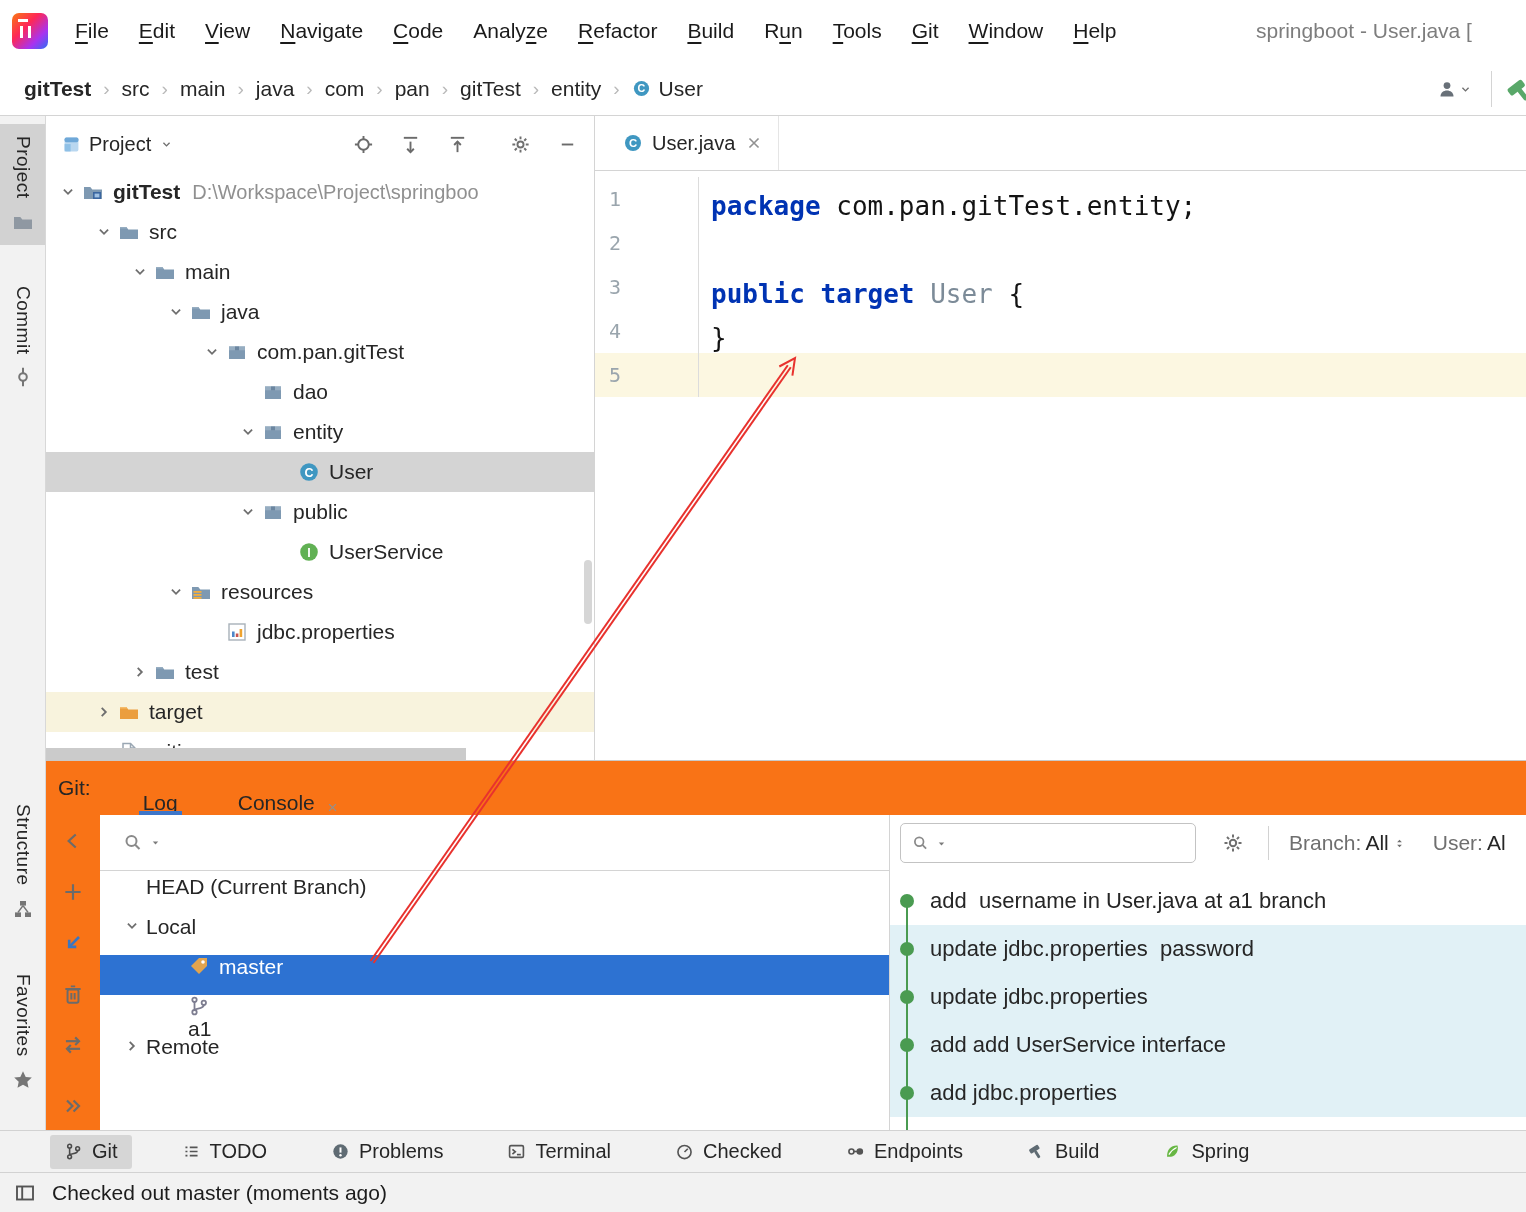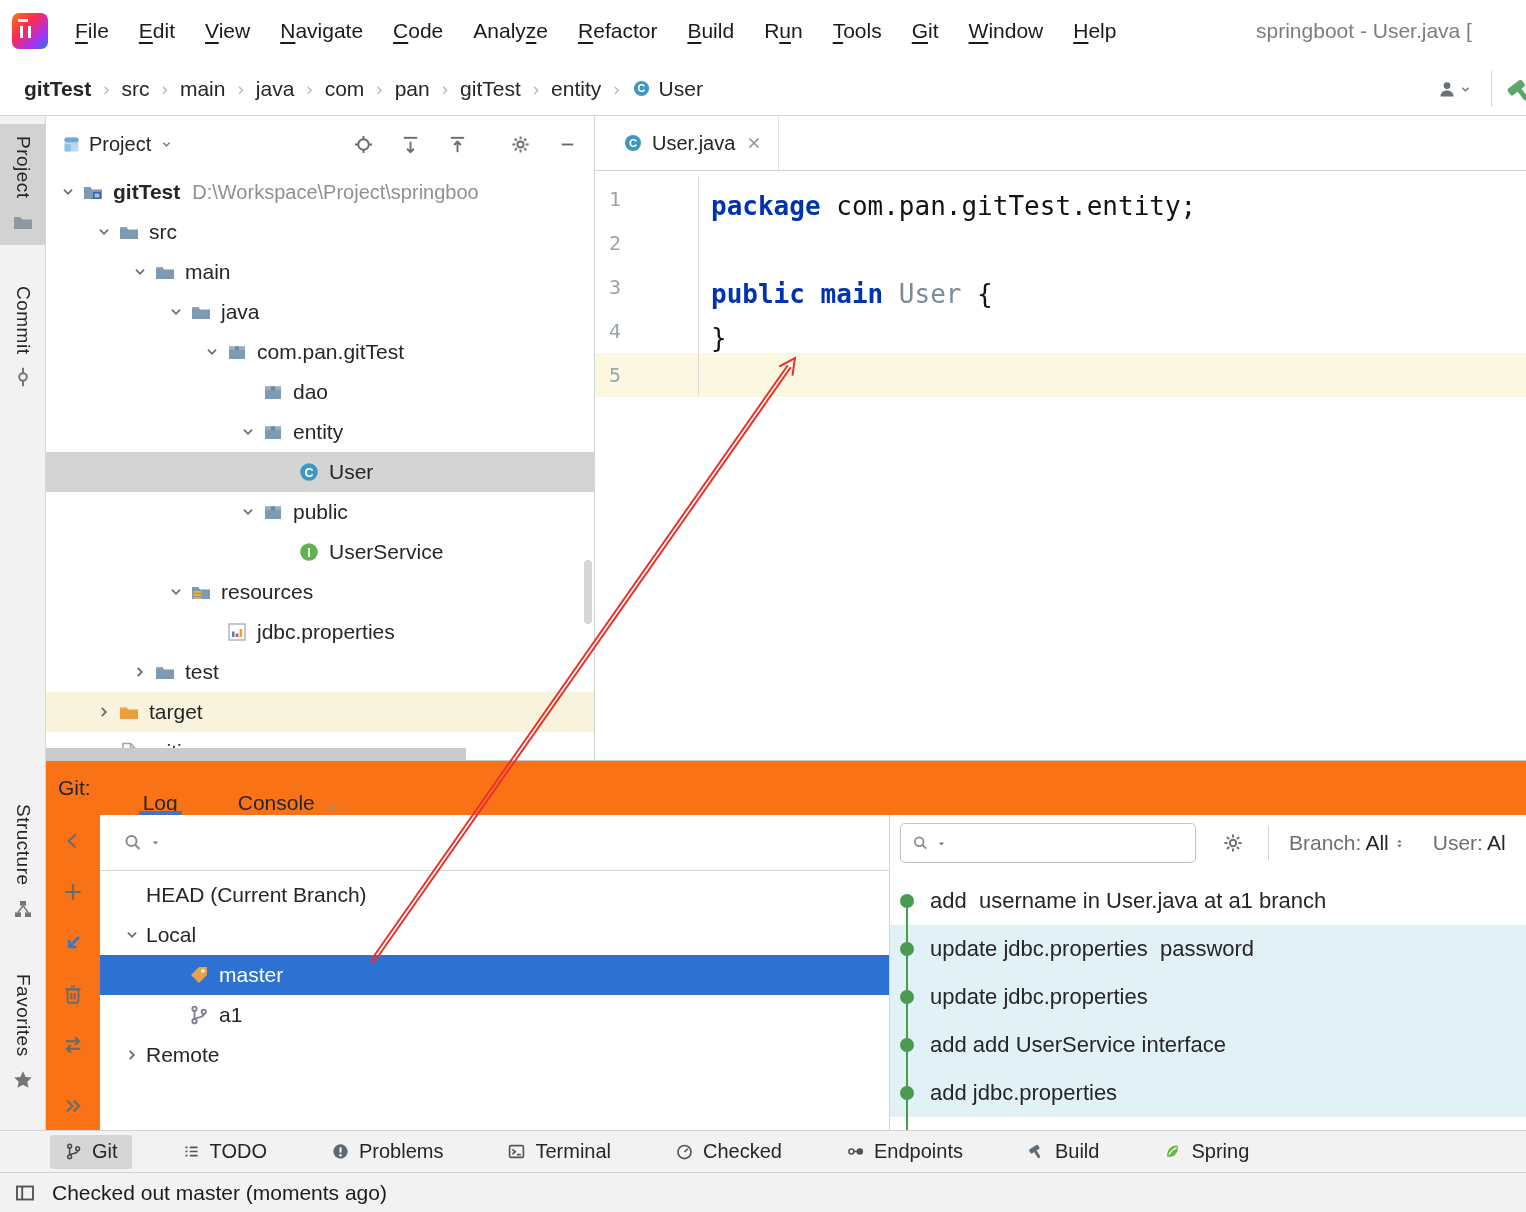--- a/index.html
+++ b/index.html
@@ -86,21 +86,21 @@
   .git-label{margin-left:12px}
   .git-tab{position:relative;height:54px;display:flex;align-items:flex-end;padding:0 8px;margin-left:44px;gap:10px;cursor:default}
   .git-tab.active::after{content:"";position:absolute;left:4px;right:4px;bottom:0;height:4px;background:var(--tab-underline,#3d76c9)}
   .git-content{position:absolute;left:0;top:54px;right:0;bottom:0;display:flex}
   .git-toolbar{width:54px;flex:none;display:flex;flex-direction:column;align-items:center;padding-top:14px}
   .git-toolbar .ic{width:24px;height:24px;margin-bottom:27px}
   .more-ic{margin-top:10px}
   .branch-panel{width:790px;flex:none;border-right:1px solid #d4d4d4;position:relative;background:#fff}
   .search-row{height:56px;border-bottom:1px solid #d4d4d4;display:flex;align-items:center;padding-left:22px;gap:4px}
   .branch-list{padding-top:4px}
-  .branch-row{height:40px;display:flex;align-items:center;font-size:21px;white-space:pre;cursor:default}
+  .branch-row{height:40px;display:flex;align-items:flex-start;font-size:21px;white-space:pre;cursor:default}
   .branch-row .ic{margin-right:9px}
   .branch-row.selected{background:var(--selection-blue,#2d72d2);color:#fff}
   .commit-panel{flex:1;position:relative;overflow:hidden;background:#fff}
   .filter-row{height:56px;display:flex;align-items:center}
   .commit-search{width:296px;height:40px;margin-left:10px;border:1px solid #c3c3c3;border-radius:5px;background:#fff;
                  display:flex;align-items:center;padding-left:10px;gap:4px}
   .filter-gear{margin-left:26px}
   .v-div{width:1px;height:34px;background:#d2d2d2;margin-left:24px}
   .f-label{margin-left:20px;color:#6f6f6f;font-size:21px;white-space:nowrap}
   .f-user{margin-left:26px}
@@ -463,21 +463,21 @@
       <div class="line">
         <span class="gutter">1</span>
         <span class="codetext"><span class="kw">package</span><span class="pl"> com.pan.gitTest.entity;</span></span>
       </div>
       <div class="line">
         <span class="gutter">2</span>
         <span class="codetext"></span>
       </div>
       <div class="line">
         <span class="gutter">3</span>
-        <span class="codetext"><span class="kw">public main</span><span class="pl"> </span><span class="cl">User</span><span class="pl"> {</span></span>
+        <span class="codetext"><span class="kw">public target</span><span class="pl"> </span><span class="cl">User</span><span class="pl"> {</span></span>
       </div>
       <div class="line">
         <span class="gutter">4</span>
         <span class="codetext"><span class="pl">}</span></span>
       </div>
       <div class="line current">
         <span class="gutter">5</span>
         <span class="codetext"></span>
       </div>
     </div>
@@ -549,21 +549,21 @@
       </div>
       <div id="branches" class="branch-list">
           <div class="branch-row" style="padding-left: 18px;"><span class="tw"></span><span class="branch-label">HEAD (Current Branch)</span></div>
           <div class="branch-row" style="padding-left: 18px;"><span class="tw"><svg viewBox="0 0 22 22" xmlns="http://www.w3.org/2000/svg">
                 <polyline points="6.5,8.5 11,13 15.5,8.5" fill="none" stroke="#6e6e6e" stroke-width="2"></polyline>
               </svg></span><span class="branch-label">Local</span></div>
           <div class="branch-row selected" style="padding-left: 88px;"><span class="ic"><svg viewBox="0 0 22 22" xmlns="http://www.w3.org/2000/svg">
                 <path d="M11 3h8v8l-8 8-8-8z" fill="#e2a44e"></path>
                 <circle cx="15" cy="7" r="1.8" fill="#fff"></circle>
               </svg></span><span class="branch-label">master</span></div>
-          <div class="branch-row" style="padding-left: 88px;"><span class="ic"><svg viewBox="0 0 22 22" xmlns="http://www.w3.org/2000/svg">
+          <div class="branch-row" style="padding-left: 88px; flex-direction: column;"><span class="ic"><svg viewBox="0 0 22 22" xmlns="http://www.w3.org/2000/svg">
                 <g fill="none" stroke="#7d7d90" stroke-width="1.8">
                   <circle cx="6.5" cy="4.8" r="2.2"></circle>
                   <circle cx="6.5" cy="17.2" r="2.2"></circle>
                   <circle cx="15.8" cy="7.8" r="2.2"></circle>
                   <path d="M6.5 7v8.2M15.8 10c0 4.5-9.3 2.7-9.3 5.2"></path>
                 </g>
               </svg></span><span class="branch-label">a1</span></div>
           <div class="branch-row" style="padding-left: 18px;"><span class="tw"><svg viewBox="0 0 22 22" xmlns="http://www.w3.org/2000/svg">
                 <polyline points="8.5,6.5 13,11 8.5,15.5" fill="none" stroke="#6e6e6e" stroke-width="2"></polyline>
               </svg></span><span class="branch-label">Remote</span></div>

